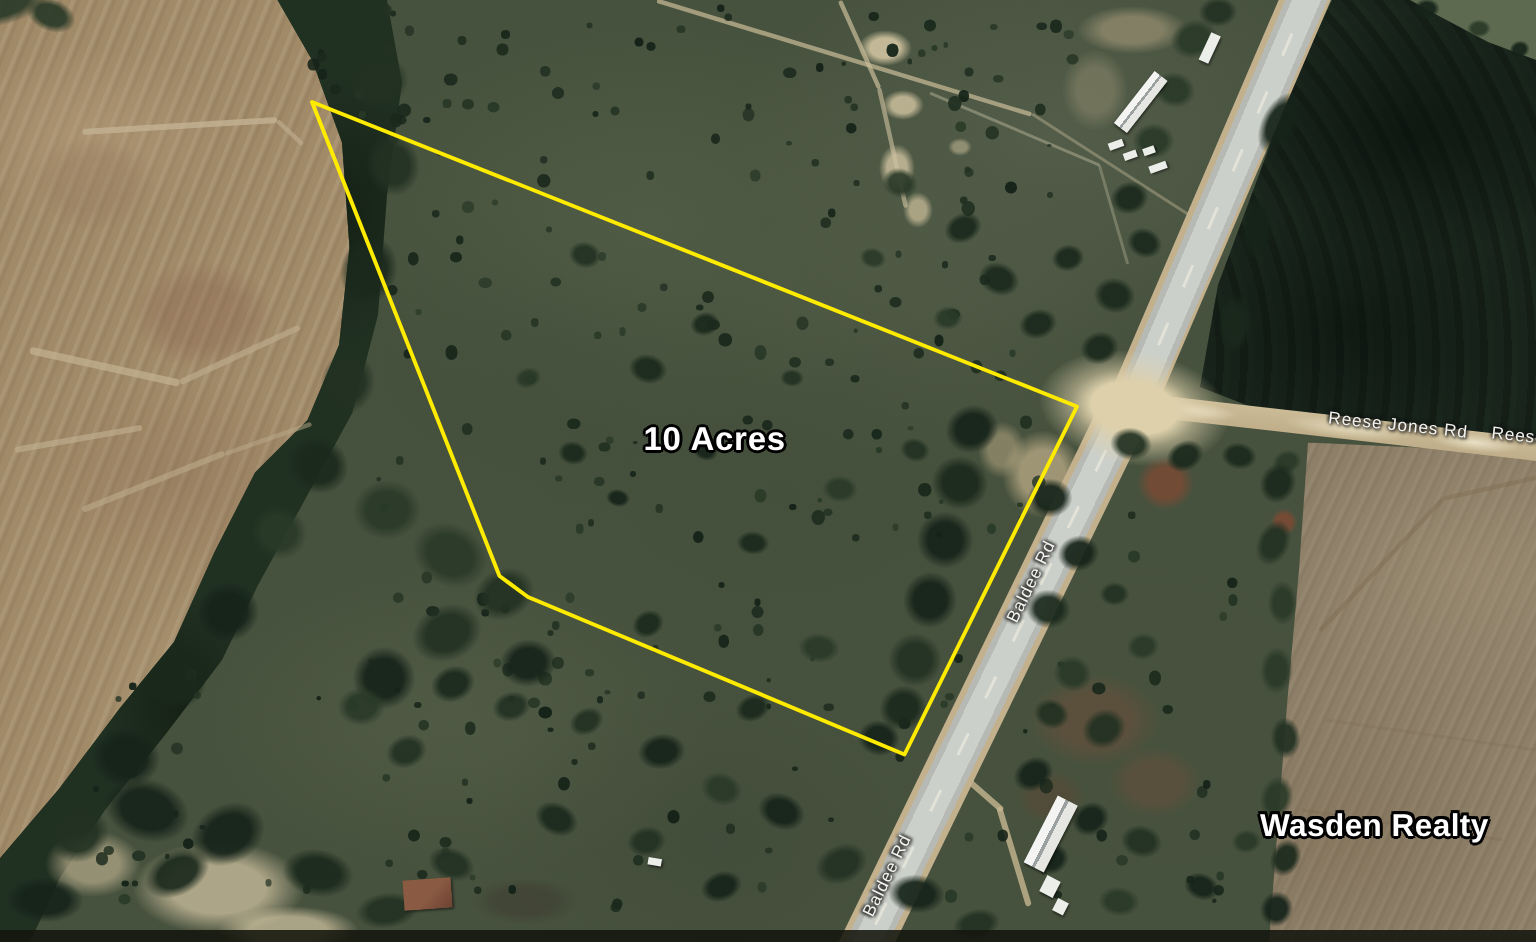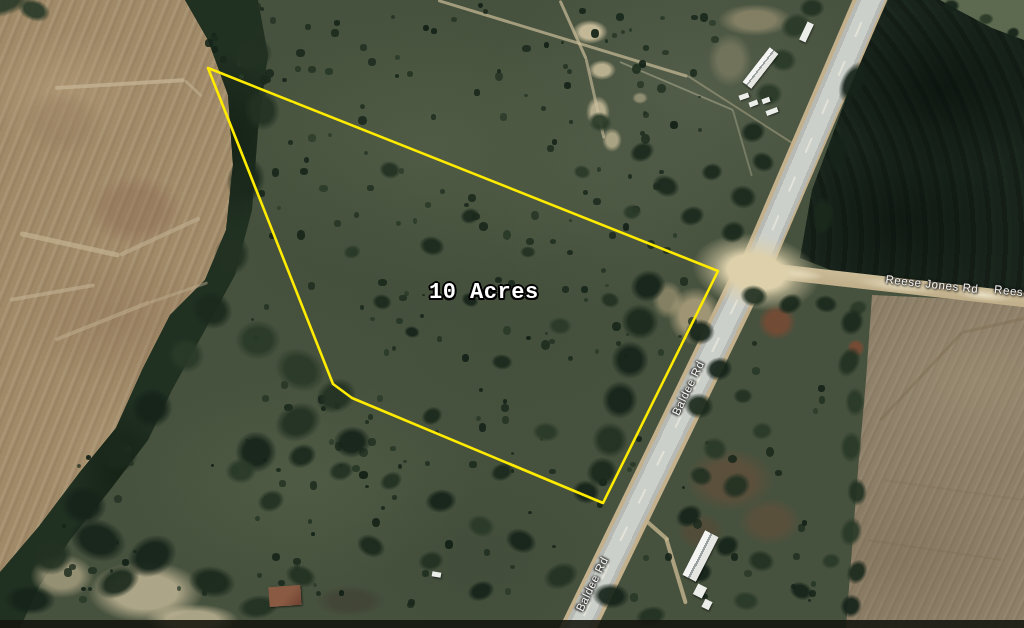--- a/index.html
+++ b/index.html
@@ -69,21 +69,21 @@
   .blob,.dot,.clump{border-radius:50%;}
   .bld{box-shadow:1px 1px 2px rgba(0,0,0,.55);}
   .bld.wl{background:linear-gradient(90deg,#f4f4f2 0 40%,#9ba1a1 40% 55%,#e6e6e2 55%);}
   .bld.ws{background:#eceeea;}
   .bld.rust{background:linear-gradient(135deg,#8a5a42 0 55%,#6e4232);}
 
   
   #boundary{left:0;top:0;width:1024px;height:628px;pointer-events:none;}
 
   
-  .maptext{font-family:Liberation Mono, monospace;font-weight:700;color:#fff;
+  .maptext{font-family:Liberation Sans, sans-serif;font-weight:700;color:#fff;
     white-space:nowrap;
     text-shadow:-1.5px -1.5px 0 #000,1.5px -1.5px 0 #000,-1.5px 1.5px 0 #000,1.5px 1.5px 0 #000,
       0 -2px 0 #000,0 2px 0 #000,-2px 0 0 #000,2px 0 0 #000;}
   #acreage{left:429px;top:280px;font-size:22px;letter-spacing:.5px;}
   #branding{left:840px;top:540px;width:148px;text-align:center;line-height:1.02;}
   #branding .name{position:static;display:block;font-size:21px;letter-spacing:.3px;}
   #branding .phone{position:static;display:block;font-size:23px;letter-spacing:.5px;}
   .roadlabel{font-size:11.5px;color:#f2f2ee;letter-spacing:.6px;white-space:nowrap;
     text-shadow:1px 1px 2px #1a1a1a,-1px -1px 2px #1a1a1a,0 0 3px #000;}
   #baldee-label-1{left:688px;top:388px;transform:translate(-50%,-50%) rotate(-64deg);}
@@ -567,16 +567,17 @@
   </svg>
 
   <div class="maptext" id="acreage">10 Acres</div>
 
   <div class="roadlabel" id="baldee-label-1">Baldee Rd</div>
   <div class="roadlabel" id="baldee-label-2">Baldee Rd</div>
   <div class="roadlabel" id="reese-label">Reese Jones Rd</div>
   <div class="roadlabel" id="reese-label-edge">Reese Jones Rd</div>
 
   <div class="maptext" id="branding">
+    <span class="name">Wasden Realty</span>
   </div>
 
   <div id="bottom-edge"></div>
 </div>
 
 </body></html>

